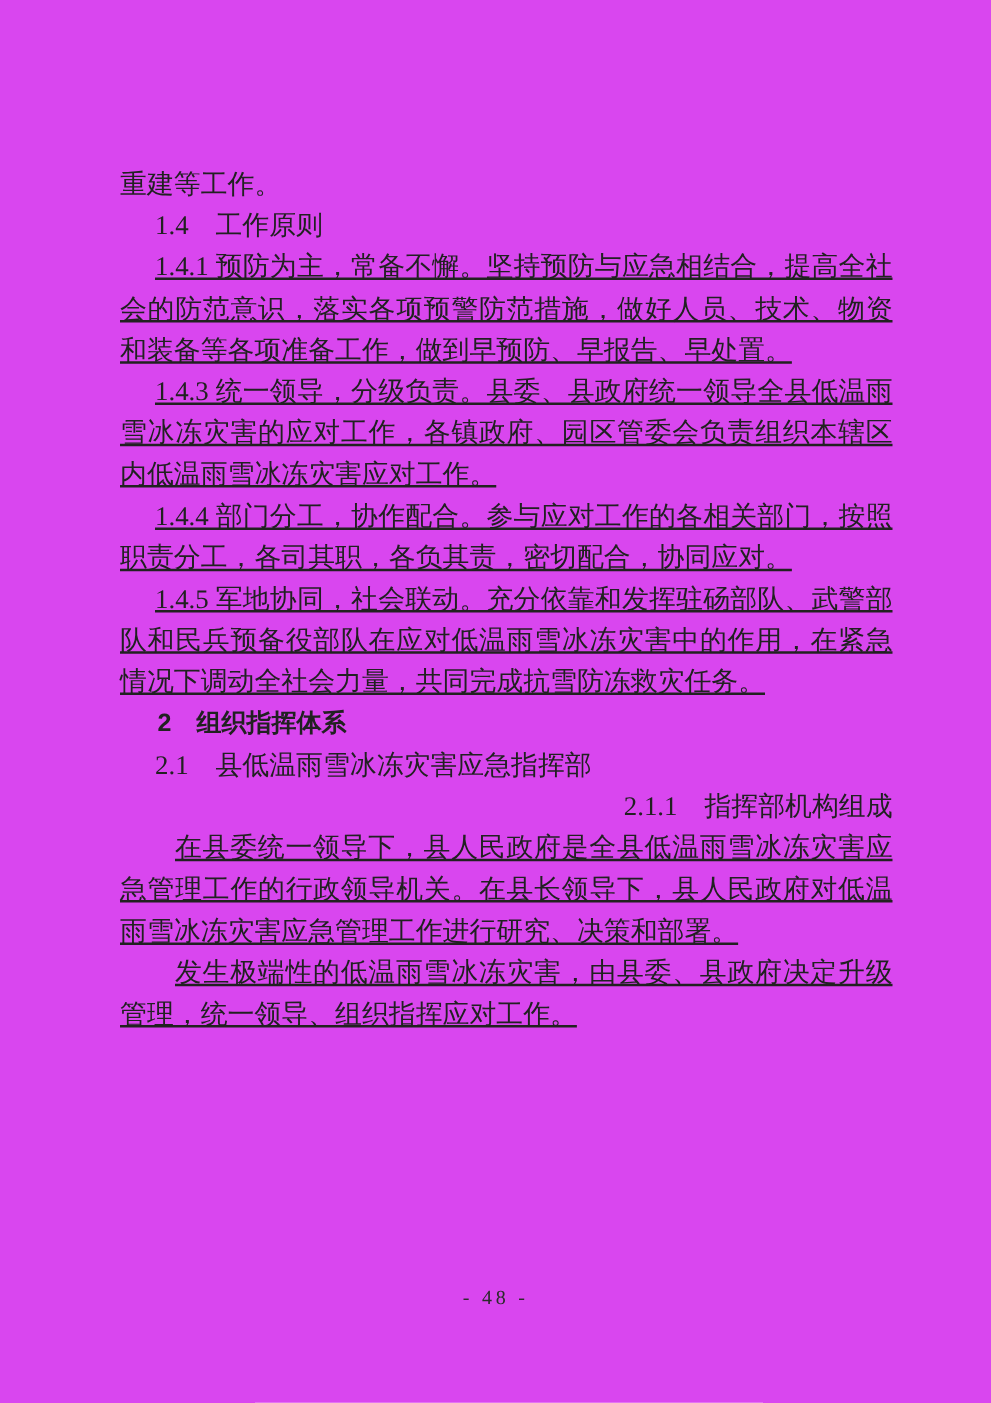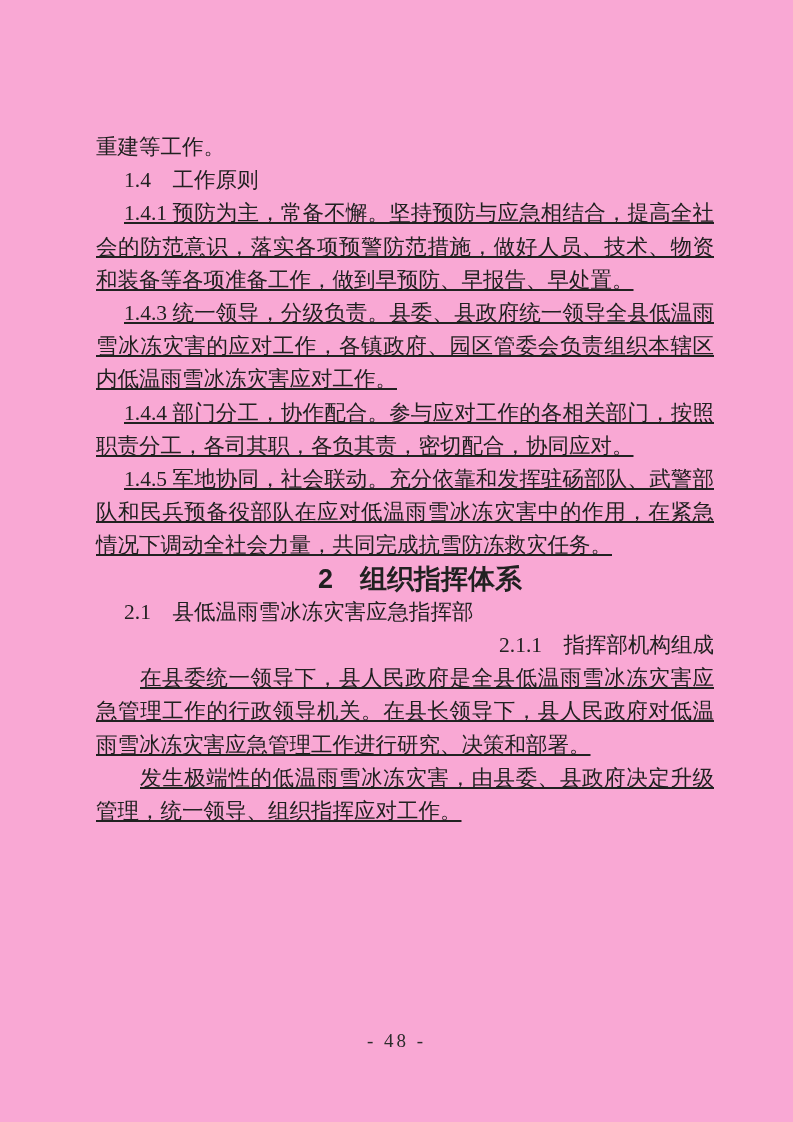--- a/index.html
+++ b/index.html
@@ -11,21 +11,21 @@
     height: 1122px;
     position: relative;
     background: #ffffff;
     color: #212121;
     font-family: "Liberation Serif", "DejaVu Serif", serif;
     overflow: hidden;
   }
   .page {
     position: absolute;
     inset: 0;
-    background: #f9a8d4;
+    background: #d946ef;
   }
   .content {
     position: absolute;
     left: 96px;
     top: 131px;
     width: 618px;
     font-size: 21.5px;
     line-height: 33.2px;
   }
   .block {
@@ -56,30 +56,30 @@
   
   .h-kai {
     text-indent: 28px;
     text-align: right;
   }
   
   .h-hei {
     font-family: "Liberation Sans", "DejaVu Sans", sans-serif;
     font-weight: bold;
     text-indent: 30px;
-    text-align: center;
-    font-size: 27px;
+    text-align: left;
+    font-size: 20px;
   }
   .pagenum {
     position: absolute;
     left: 0;
     top: 1030px;
     width: 100%;
     text-align: center;
-    font-size: 19px;
+    font-size: 16px;
     letter-spacing: 3px;
     color: #2b2b2b;
   }
 </style>
 </head>
 <body>
 
 <div class="page">
 
   <main class="content">

